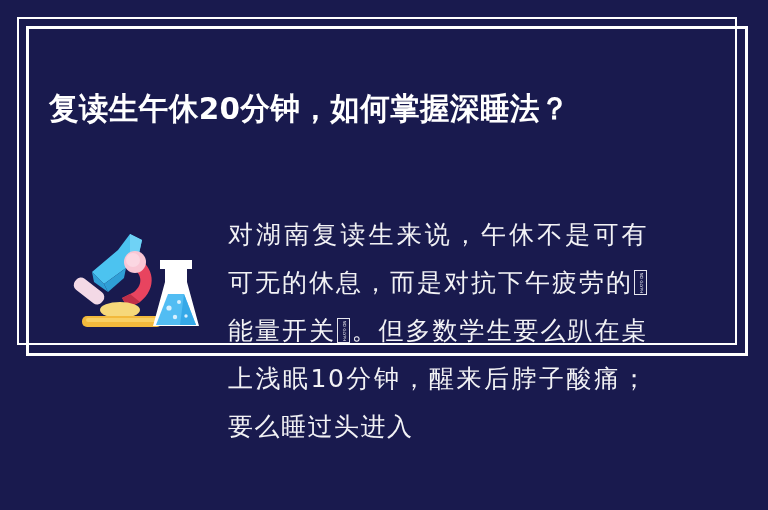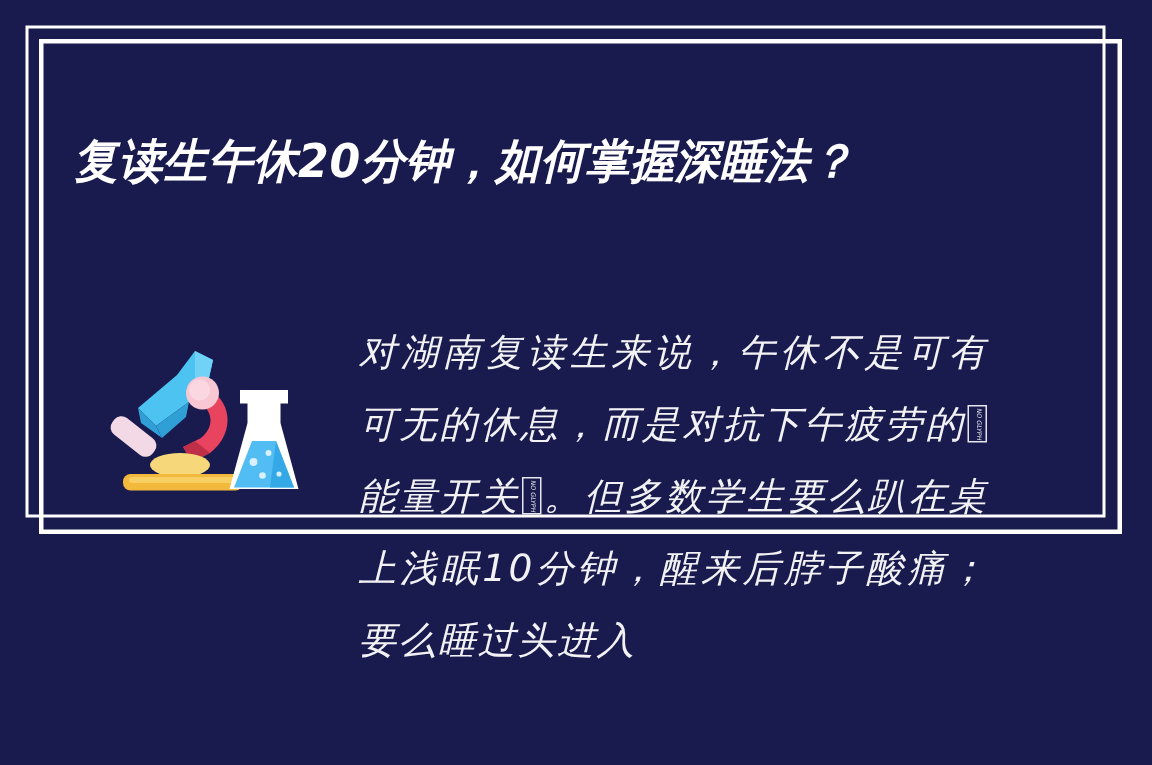--- a/index.html
+++ b/index.html
@@ -13,21 +13,20 @@
     background: #191a4e;
     font-family: "Liberation Sans", sans-serif;
   }
 
   #card {
     position: relative;
     width: 768px;
     height: 376px;
     background: #191a4e;
     box-sizing: border-box;
-    font-style: italic;
   }
 
   
   .frame-outer {
     position: absolute;
     left: 17px;
     top: 17px;
     right: 31px;
     bottom: 31px;
     border: 2px solid #ffffff;
@@ -68,21 +67,21 @@
     left: 68px;
     top: 222px;
     width: 132px;
     height: 118px;
   }
   #illustration svg { display: block; width: 132px; height: 118px; }
 
   
   #body-text {
     position: absolute;
-    left: 239px;
+    left: 228px;
     top: 211px;
     width: 420px;
     color: #f2f2f5;
     font-family: "DejaVu Sans", "Liberation Sans", sans-serif;
     font-size: 25px;
     line-height: 48px;
     letter-spacing: 1.5px;
     text-align: justify;
     text-justify: inter-character;
     white-space: normal;

